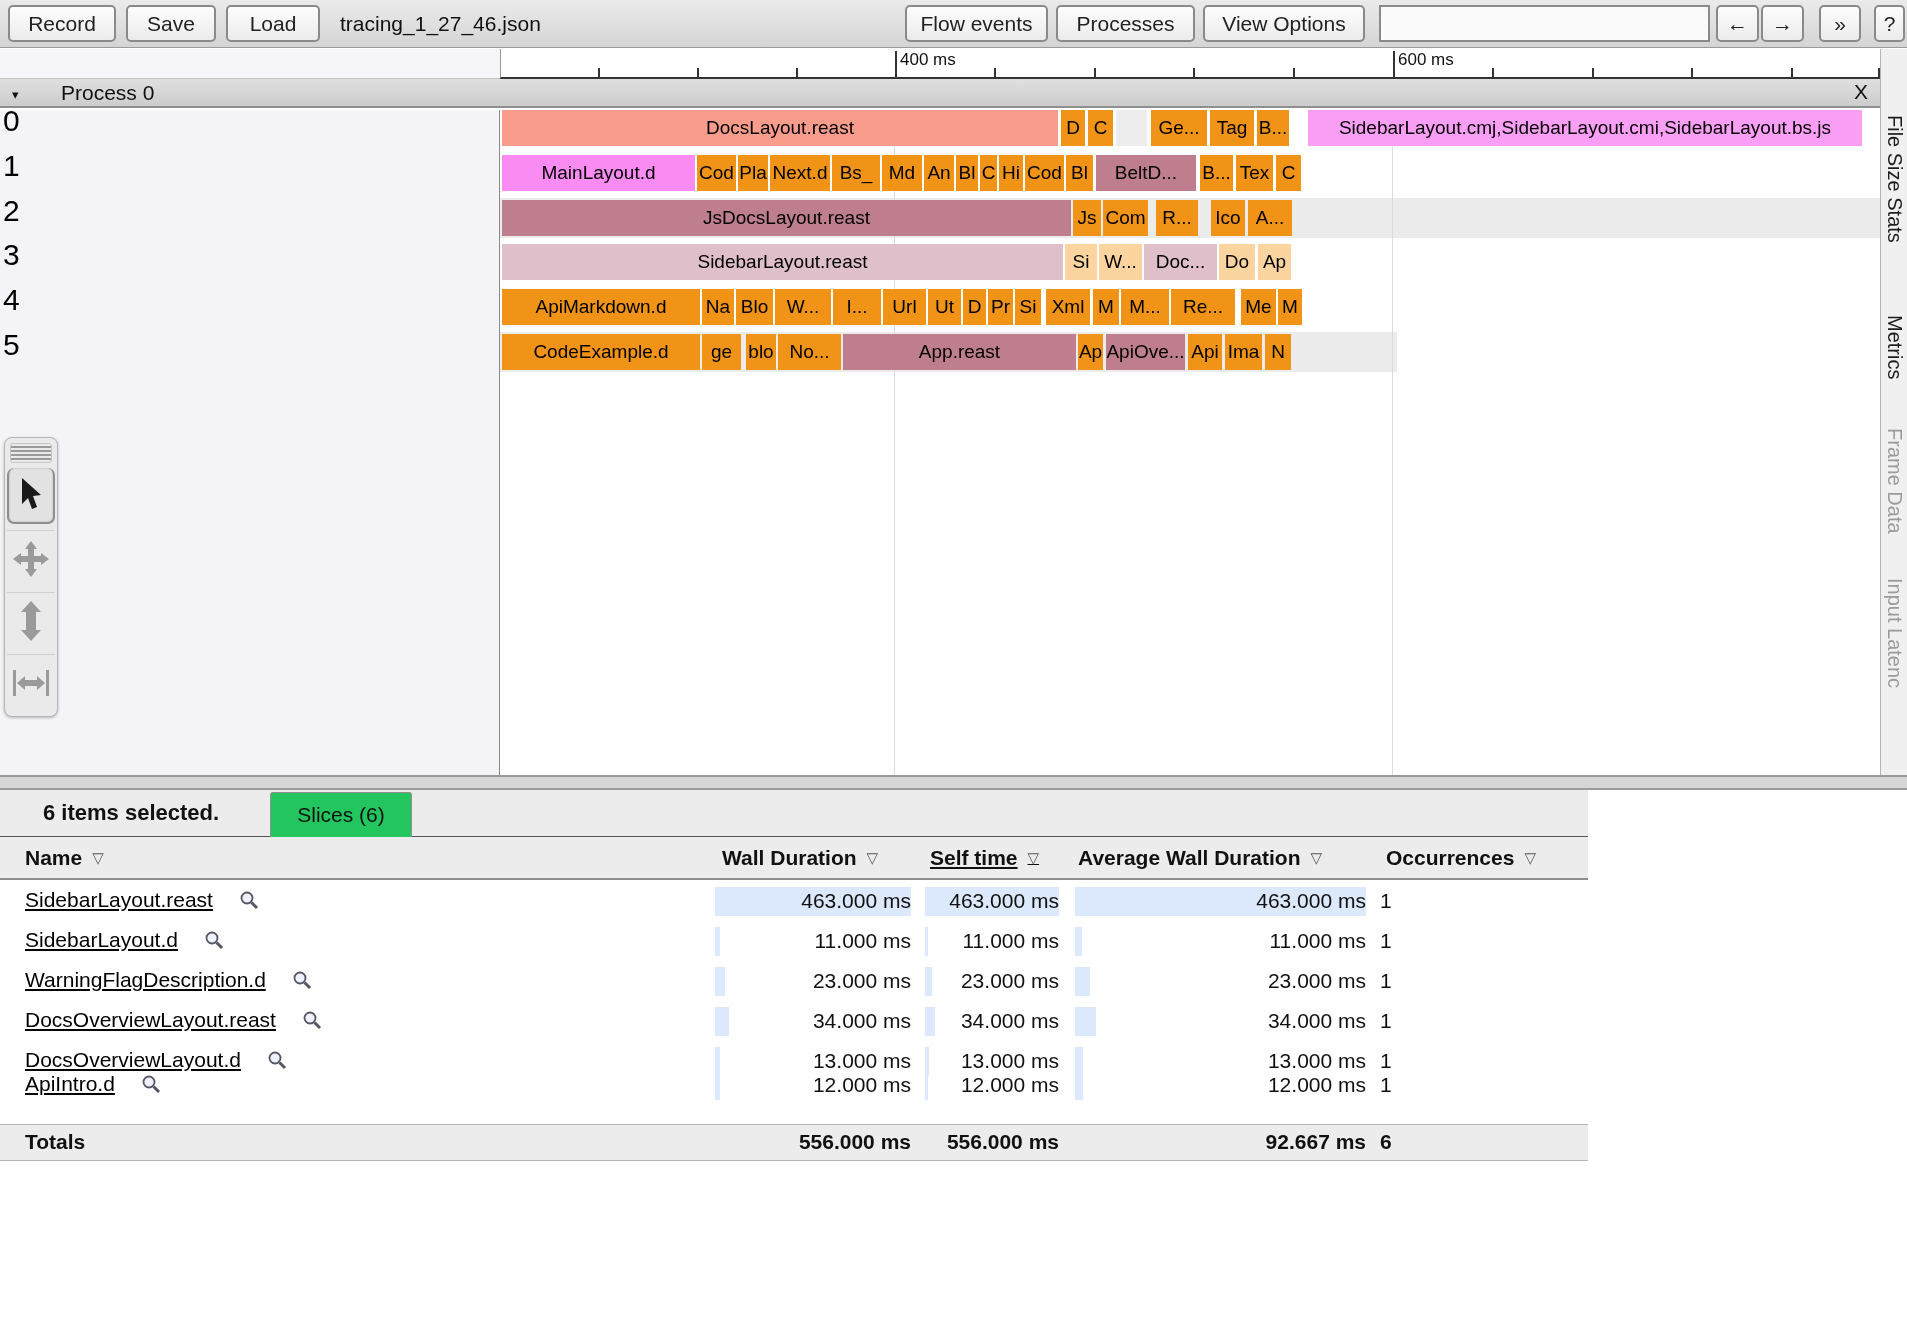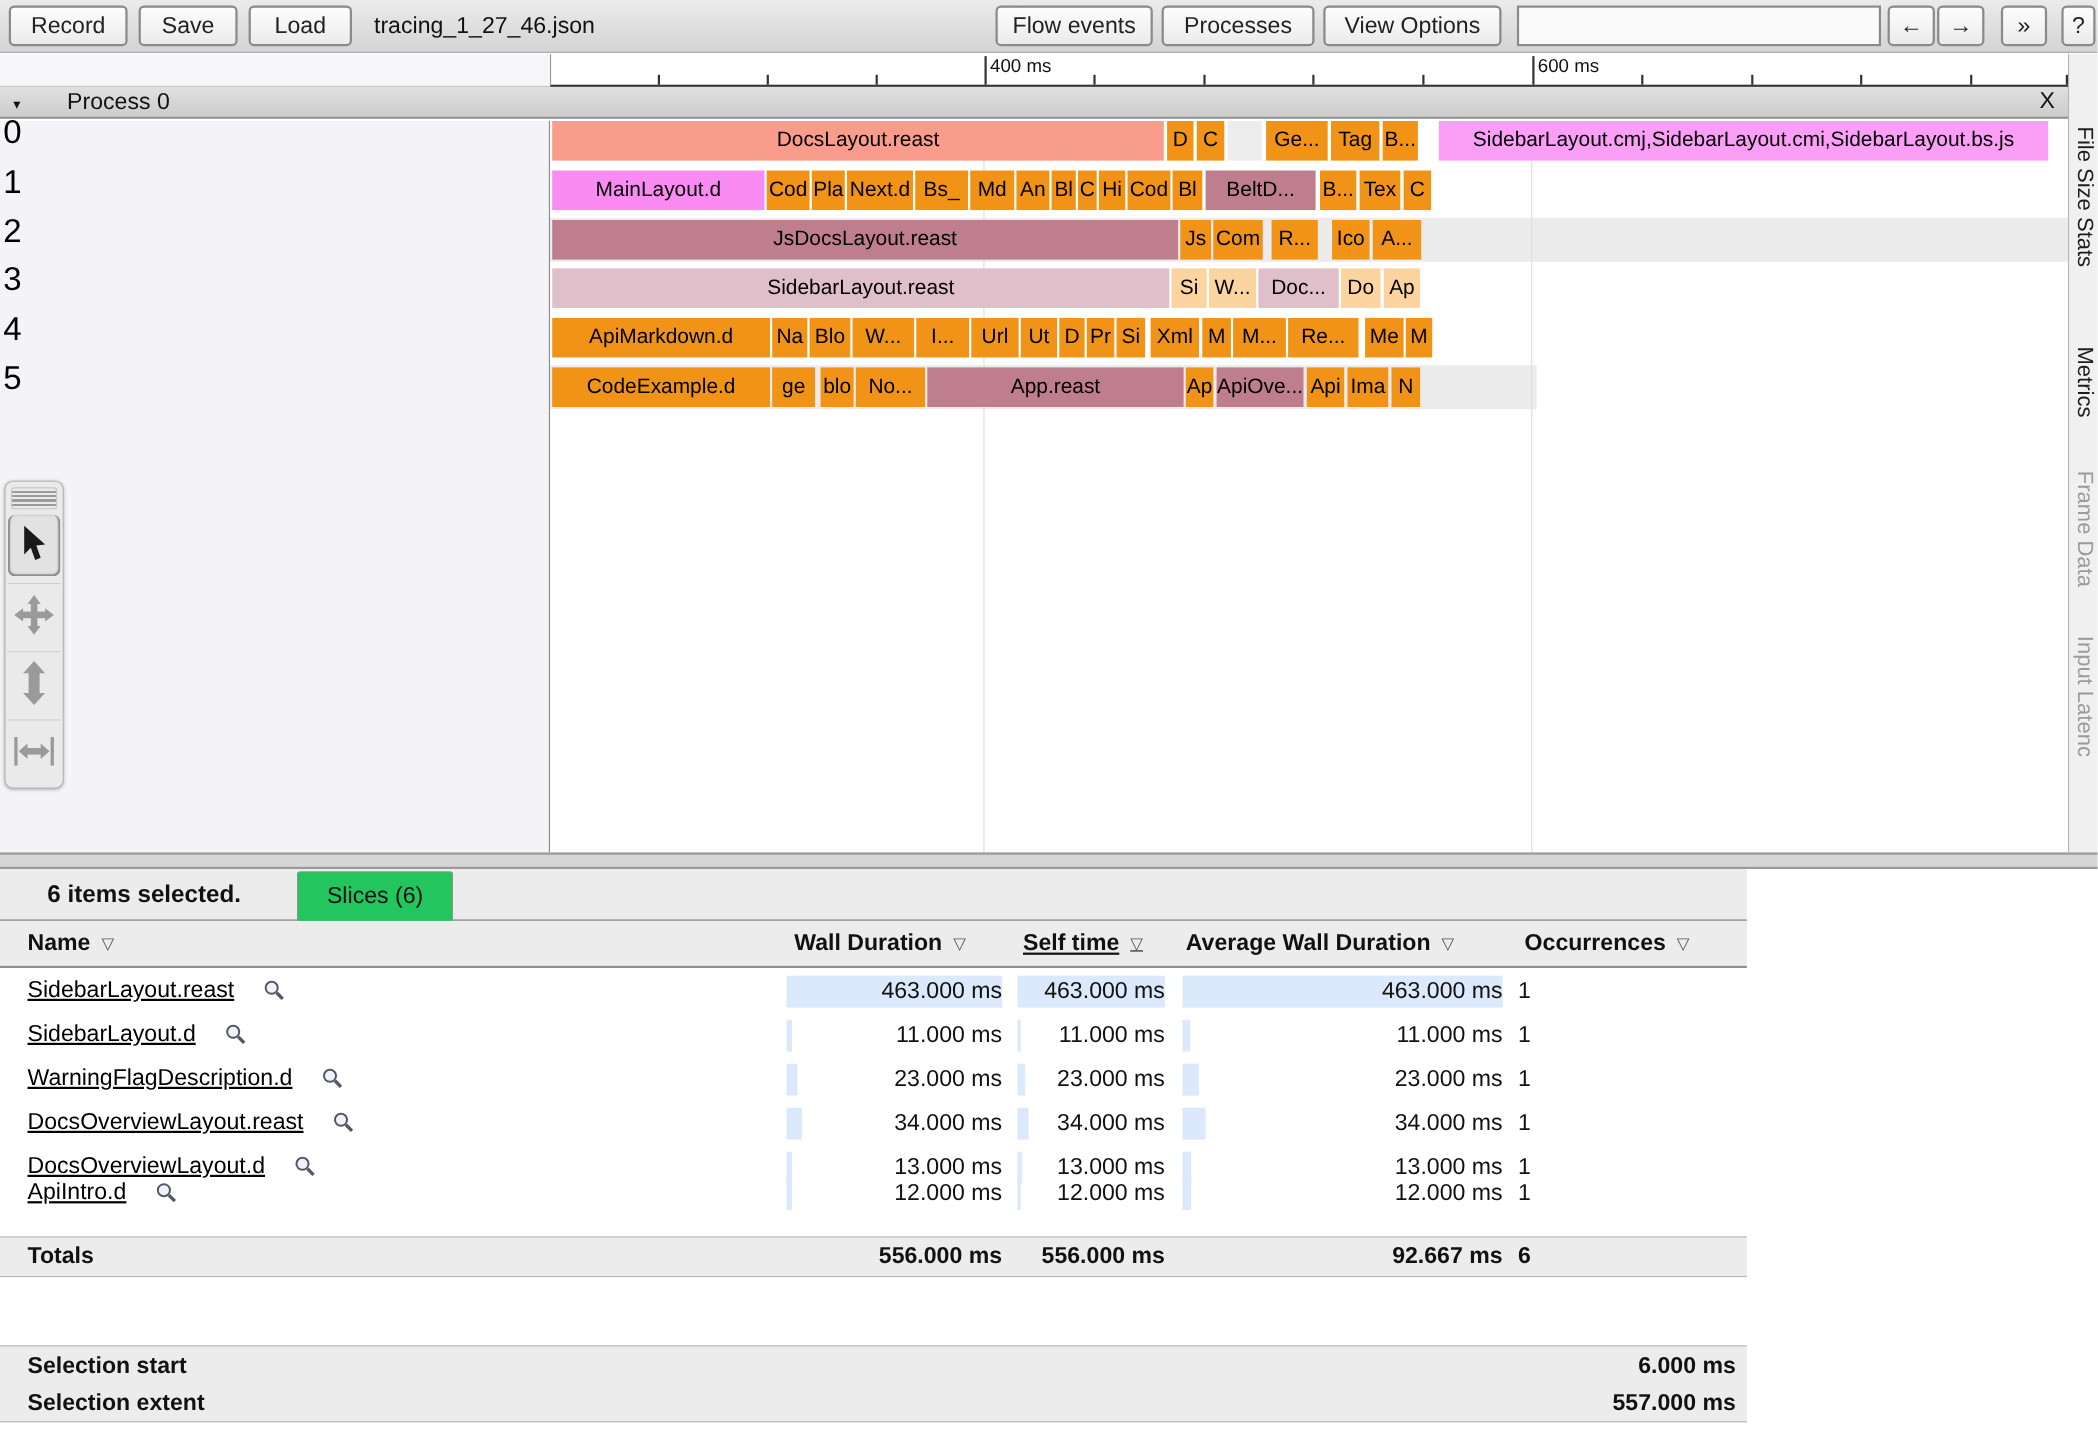--- a/index.html
+++ b/index.html
@@ -420,24 +420,14 @@
       </div>
 
     <div class="totals">
       <span class="label">Totals</span>
       <span class="val v-wall">556.000 ms</span>
       <span class="val v-self">556.000 ms</span>
       <span class="val v-avg">92.667 ms</span>
       <span class="val v-occ">6</span>
     </div>
 
-    <div class="sel-box">
-      <div class="sel-row">
-        <span class="lbl">Selection start</span>
-        <span class="v">6.000 ms</span>
-      </div>
-      <div class="sel-row">
-        <span class="lbl">Selection extent</span>
-        <span class="v">557.000 ms</span>
-      </div>
-    </div>
   </div>
 </div>
 
 </body></html>

